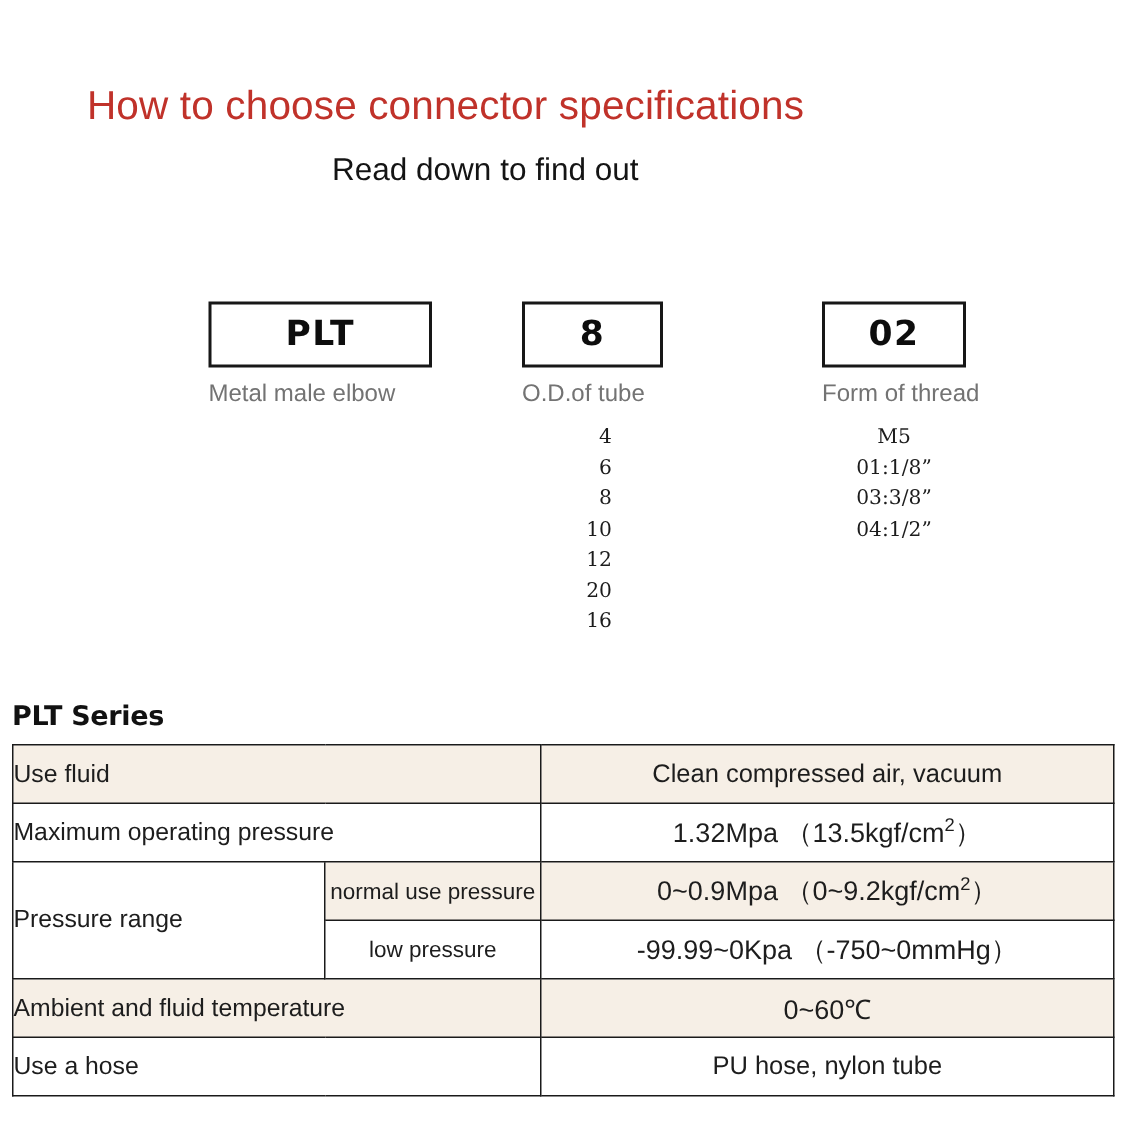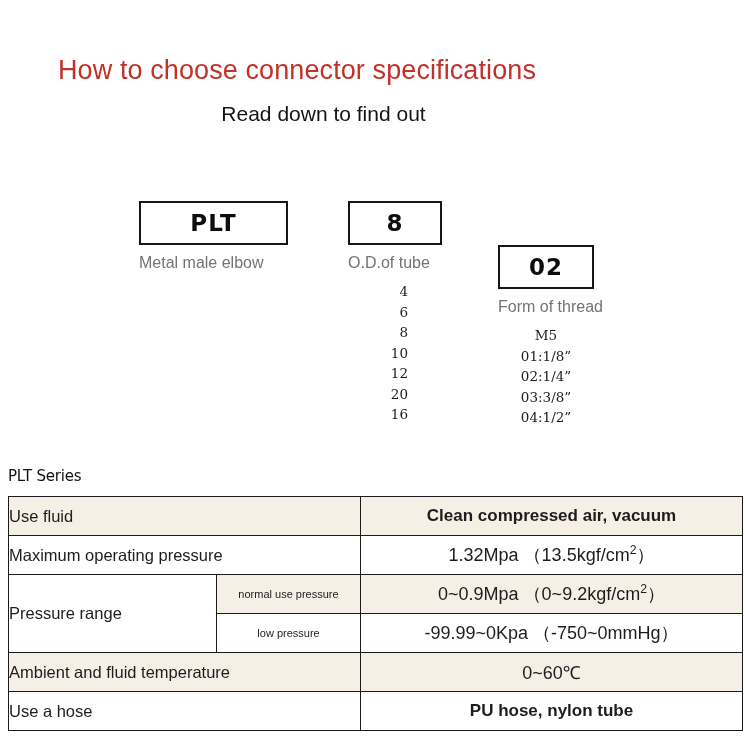--- a/index.html
+++ b/index.html
@@ -72,34 +72,34 @@
     font-family: "DejaVu Serif", serif;
     font-size: 13.5px;
     line-height: 20.5px;
     color: #1c1c1c;
   }
   .opt-list.right-align { text-align: right; }
   .opt-list.center-align { text-align: center; }
 
   #group-1 { left: 139px; top: 201px; width: 149px; }
   #group-2 { left: 348px; top: 201px; width: 94px;  }
-  #group-3 { left: 498px; top: 201px; width: 96px; margin-top: 44px;  }
+  #group-3 { left: 548px; top: 201px; width: 96px;  }
 
   
   #group-2 .opt-list { width: 70px; margin-left: -10px; }
   #group-3 .opt-list { width: 150px; margin-left: -27px; }
 
   
   .series-label {
     position: absolute;
     left: 8px;
     top: 467px;
     font-family: "DejaVu Sans", sans-serif;
-    font-weight: normal;
-    font-size: 15px;
+    font-weight: bold;
+    font-size: 18px;
     color: #111111;
     letter-spacing: -0.2px;
   }
 
   
   .spec-table {
     position: absolute;
     left: 8px;
     top: 496px;
     width: 734px;
@@ -111,31 +111,31 @@
     padding: 0;
     vertical-align: middle;
   }
   .cell-label {
     font-size: 16.5px;
     padding: 0 0 0 12px;
     color: #1d1d1d;
     height: 38px;
   }
   .cell-sub {
-    font-size: 11px;
+    font-size: 15px;
     text-align: center;
     color: #1d1d1d;
     height: 38px;
   }
   .cell-value {
     text-align: center;
     color: #1d1d1d;
     height: 38px;
   }
-  .cell-value.big   { font-size: 17px; font-weight: bold; }
+  .cell-value.big   { font-size: 17px; }
   .cell-value.small { font-size: 18px; }
   .beige { background: #f6efe6; }
   .white { background: #ffffff; }
   sup { font-size: 0.68em; vertical-align: super; line-height: 0; }
 </style>
 </head>
 <body>
 
 <div class="title">How to choose connector specifications</div>
 
@@ -165,21 +165,20 @@
 </div>
 
 <div class="code-group" id="group-3">
   <div class="code-box">
     <span>02</span>
   </div>
   <div class="code-caption">Form of thread</div>
   <div class="opt-list center-align">
       <div>M5</div>
       <div>01:1/8”</div>
-      <div>02:1/4”</div>
       <div>03:3/8”</div>
       <div>04:1/2”</div>
     </div>
 </div>
 
 <div class="series-label">PLT Series</div>
 
 <table class="spec-table">
   <colgroup>
     <col style="width:208px">

